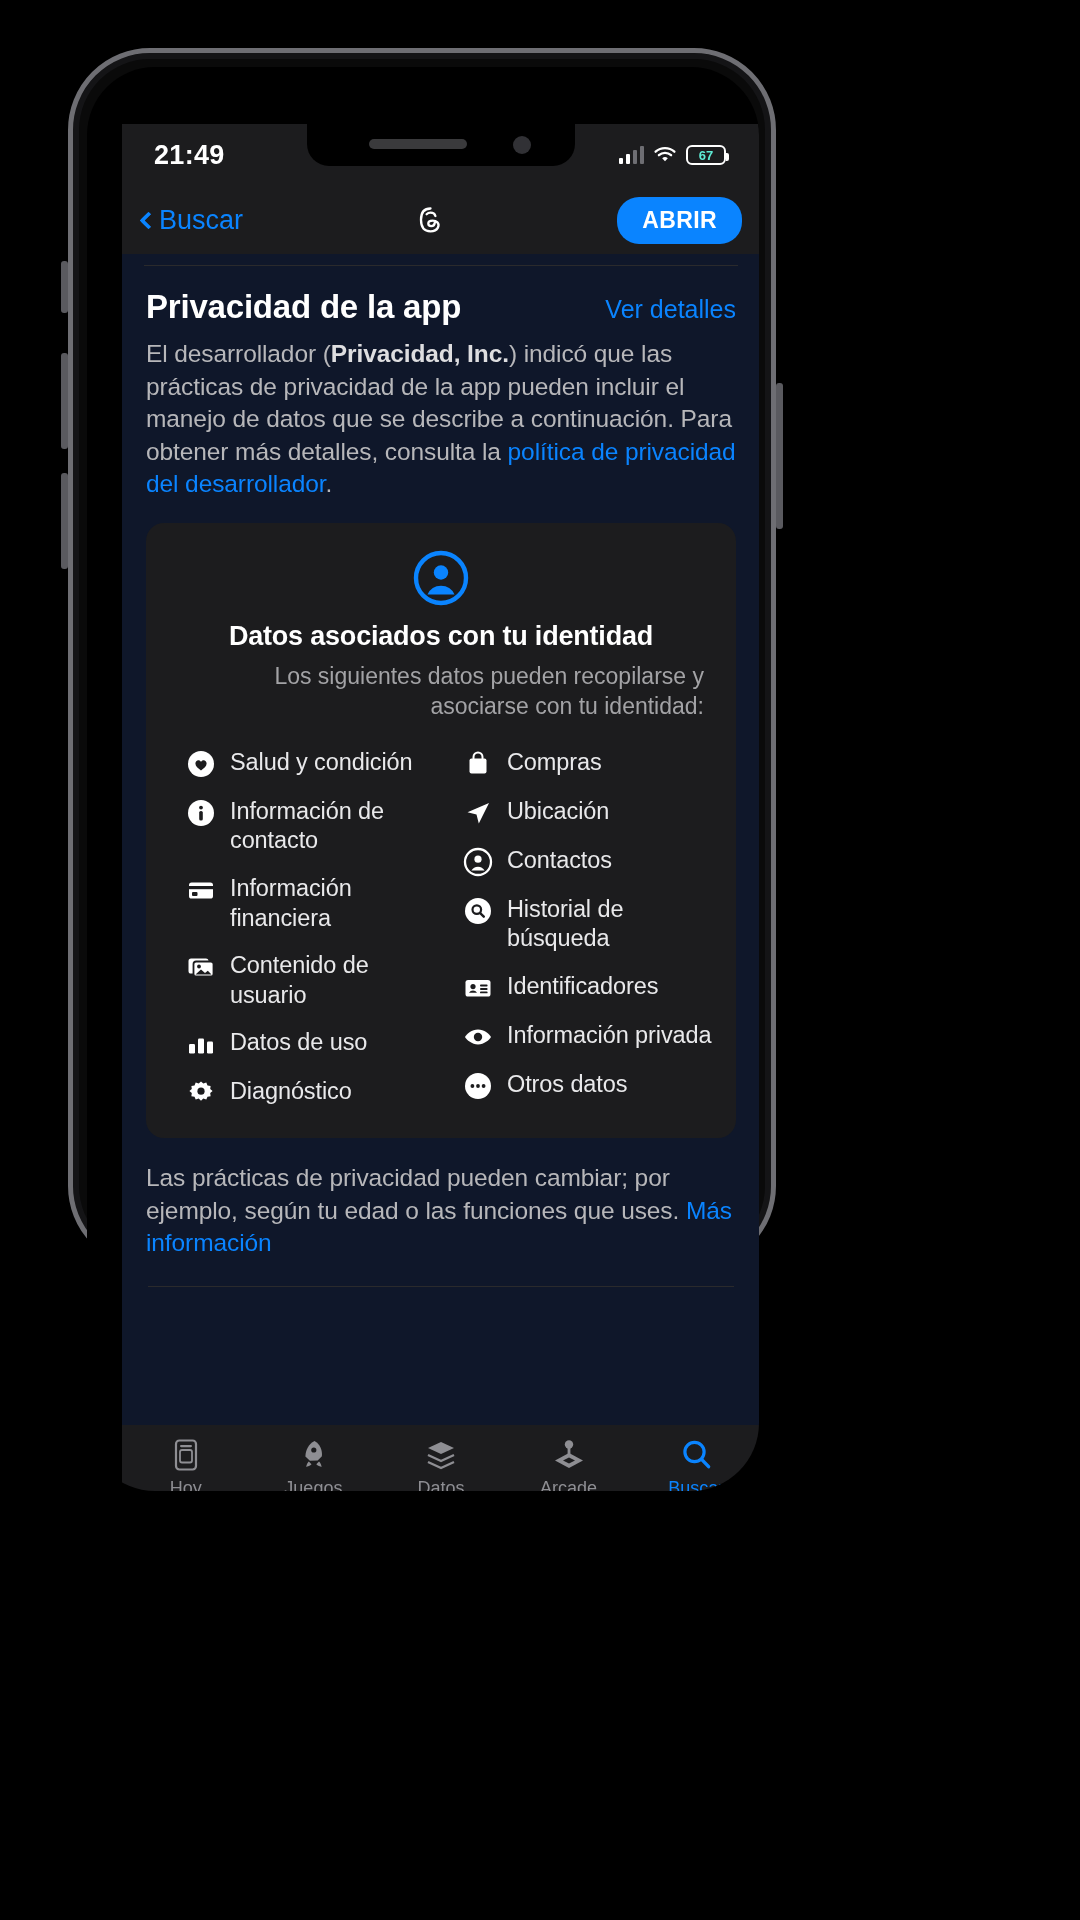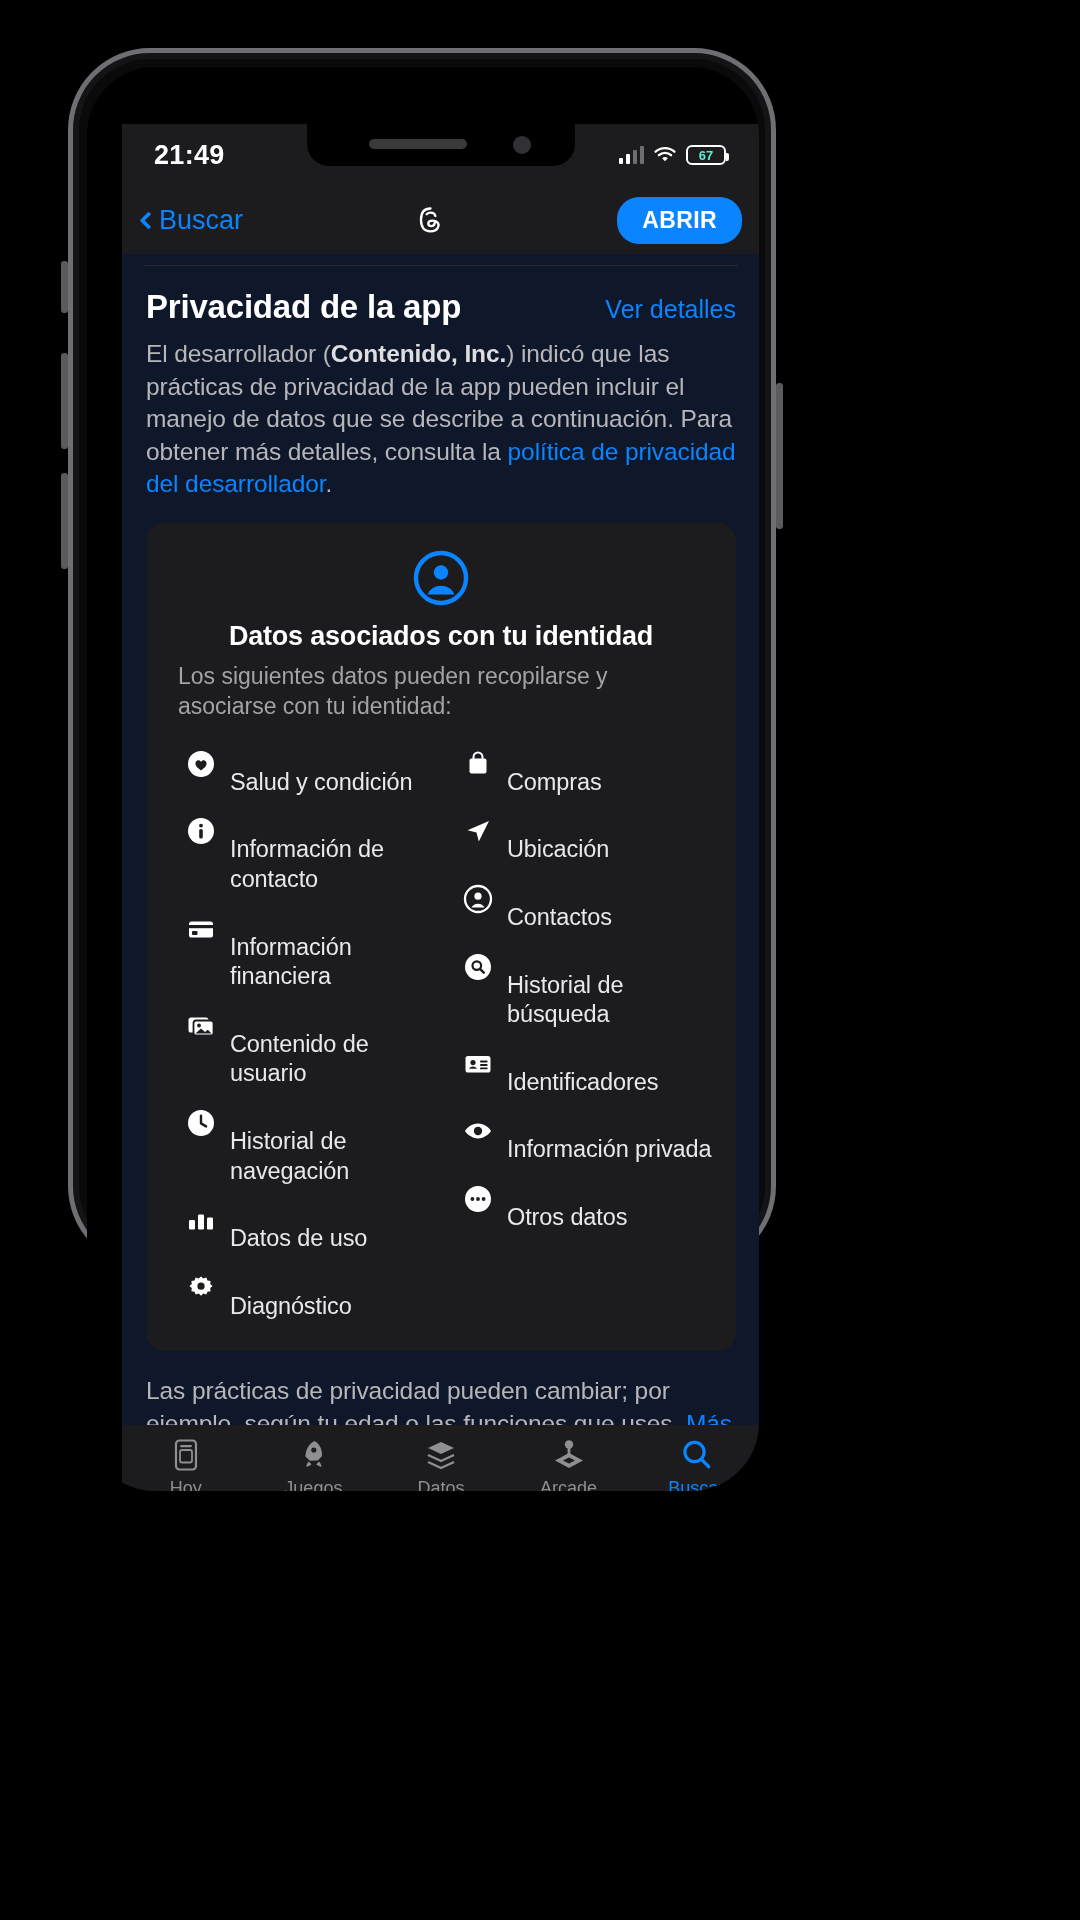--- a/index.html
+++ b/index.html
@@ -135,33 +135,33 @@
     background: #1c1c1e;
     border-radius: 18px;
     padding: 26px 20px 30px;
   }
   .card-icon { display:flex; justify-content:center; margin-bottom: 14px; }
   .card-title {
     color:#fff; font-size: 27px; font-weight: 600; text-align:center;
     letter-spacing: -.2px; margin-bottom: 10px;
   }
   .card-sub {
-    color:#a3a3a6; font-size: 23px; line-height:1.3; text-align:left;
+    color:#a3a3a6; font-size: 23px; line-height:1.3; text-align:right;
     margin-bottom: 26px; padding: 0 12px;
   }
 
   .cols { display:flex; gap: 24px; padding-left: 20px; }
   .col { flex: 1; display:flex; flex-direction: column; gap: 18px; }
   .dat { display:flex; align-items: flex-start; gap: 14px; }
   .dat-ico {
     width: 30px; height: 30px; flex: 0 0 30px;
     display:flex; align-items:center; justify-content:center;
     margin-top: 1px;
   }
-  .dat-lbl { color:#e9e9eb; font-size: 23.5px; line-height: 1.26; letter-spacing:-.1px;margin-top:20px; }
+  .dat-lbl { color:#e9e9eb; font-size: 23.5px; line-height: 1.26; letter-spacing:-.1px; }
 
   .outro {
     color:#b7b7ba; font-size: 24.5px; line-height: 1.33;
     padding: 24px 2px 0; letter-spacing:-.1px;
   }
   .outro a { color:#0a84ff; text-decoration:none; }
 
   .bottom-rule { height:1px; background:#2a2a2c; margin: 26px 4px 0; }
 
   
@@ -232,21 +232,21 @@
         </div>
 
         <div class="content">
           <div class="divider"></div>
 
           <div class="section-head">
             <div class="section-title">Privacidad de la app</div>
             <div class="section-link">Ver detalles</div>
           </div>
 
-          <p class="intro"><span>El desarrollador (</span><b>Contenido, Inc.</b><span>) indicó que las prácticas de privacidad de la app pueden incluir el manejo de datos que se describe a continuación. Para obtener más detalles, consulta la </span><a href="#">política de privacidad del desarrollador</a><span>.</span></p>
+          <p class="intro"><span>El desarrollador (</span><b>Privacidad, Inc.</b><span>) indicó que las prácticas de privacidad de la app pueden incluir el manejo de datos que se describe a continuación. Para obtener más detalles, consulta la </span><a href="#">política de privacidad del desarrollador</a><span>.</span></p>
 
           <div class="card">
             <div class="card-icon">
               <svg width="58" height="58" viewBox="0 0 58 58">
                 <circle cx="29" cy="29" r="25" stroke="#0a84ff" stroke-width="4.4" fill="none"></circle>
                 <circle cx="29" cy="23.5" r="7.2" fill="#0a84ff"></circle>
                 <path d="M15.5 45.5a14.8 14.8 0 0 1 27 0z" fill="#0a84ff"></path>
               </svg>
             </div>
             <div class="card-title">Datos asociados con tu identidad</div>
@@ -292,29 +292,20 @@
                     <svg width="30" height="30" viewBox="0 0 30 30">
                         <rect x="2.5" y="6.5" width="20" height="15" rx="2.6" fill="#fff"></rect>
                         <rect x="7.5" y="9.5" width="20" height="15" rx="2.6" fill="#fff" stroke="#1c1c1e" stroke-width="1.8"></rect>
                         <circle cx="13" cy="14.5" r="1.9" fill="#1c1c1e"></circle>
                         <path d="M9.5 22.5l5.5-5 4 3.6 2.8-2.4 3.7 3.8z" fill="#1c1c1e"></path>
                       </svg>
                   </span>
                   <span class="dat-lbl">Contenido de usuario</span>
                 </div>
 
-                <div class="dat">
-                  <span class="dat-ico">
-                    <svg width="30" height="30" viewBox="0 0 30 30">
-                        <circle cx="15" cy="15" r="13" fill="#fff"></circle>
-                        <path d="M15 7.8v7.6l5.1 3" stroke="#1c1c1e" stroke-width="2.4" fill="none" stroke-linecap="round" stroke-linejoin="round"></path>
-                      </svg>
-                  </span>
-                  <span class="dat-lbl">Historial de navegación</span>
-                </div>
 
                 <div class="dat">
                   <span class="dat-ico">
                     <svg width="30" height="30" viewBox="0 0 30 30">
                         <rect x="3" y="15" width="6" height="9.5" rx="1.2" fill="#fff"></rect>
                         <rect x="12" y="9.5" width="6" height="15" rx="1.2" fill="#fff"></rect>
                         <rect x="21" y="12.5" width="6" height="12" rx="1.2" fill="#fff"></rect>
                       </svg>
                   </span>
                   <span class="dat-lbl">Datos de uso</span>

